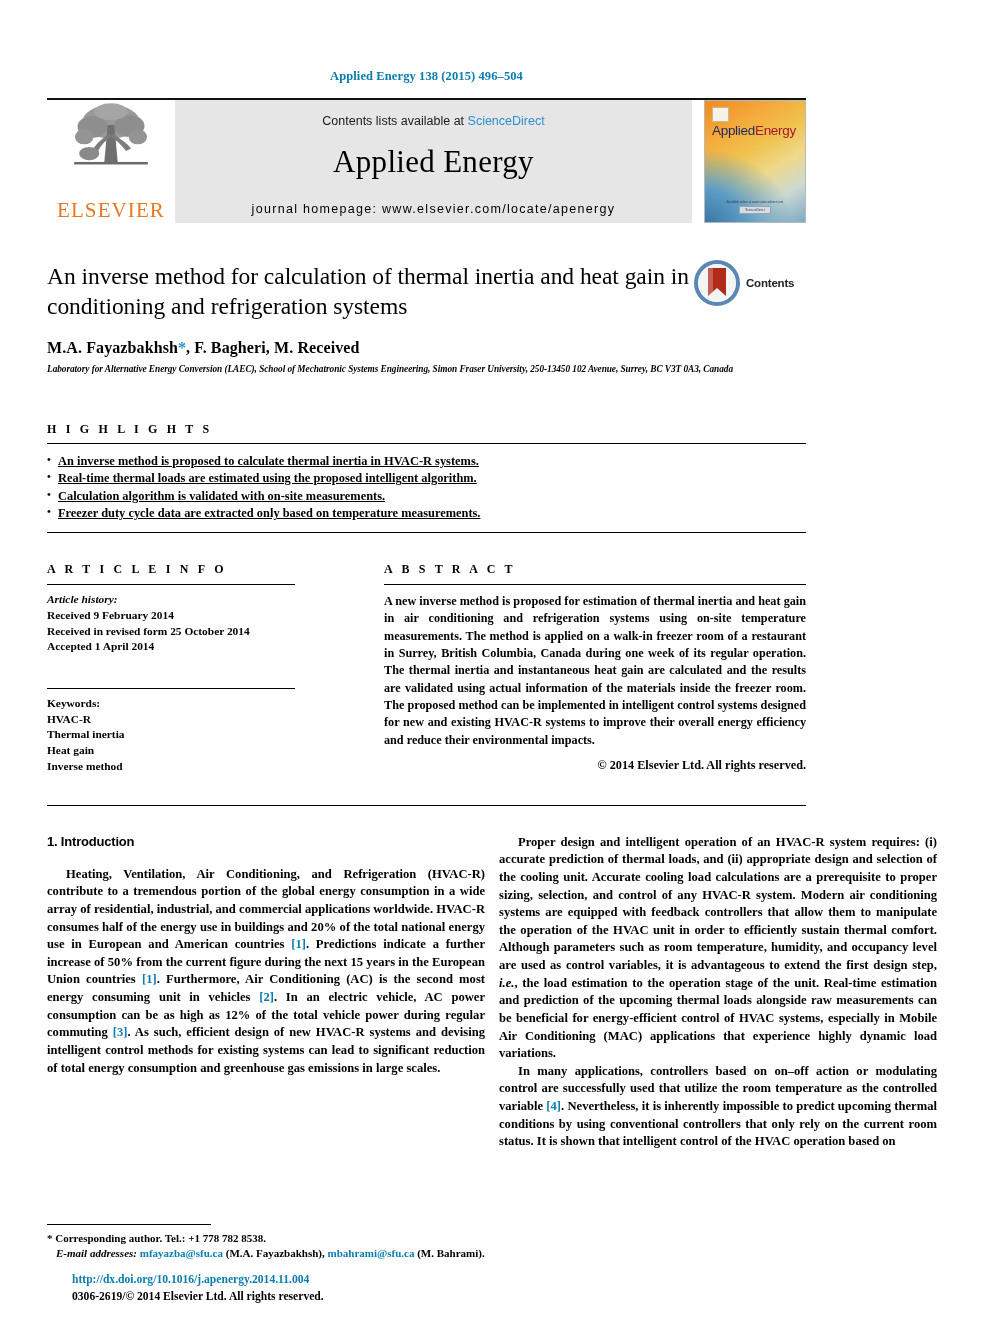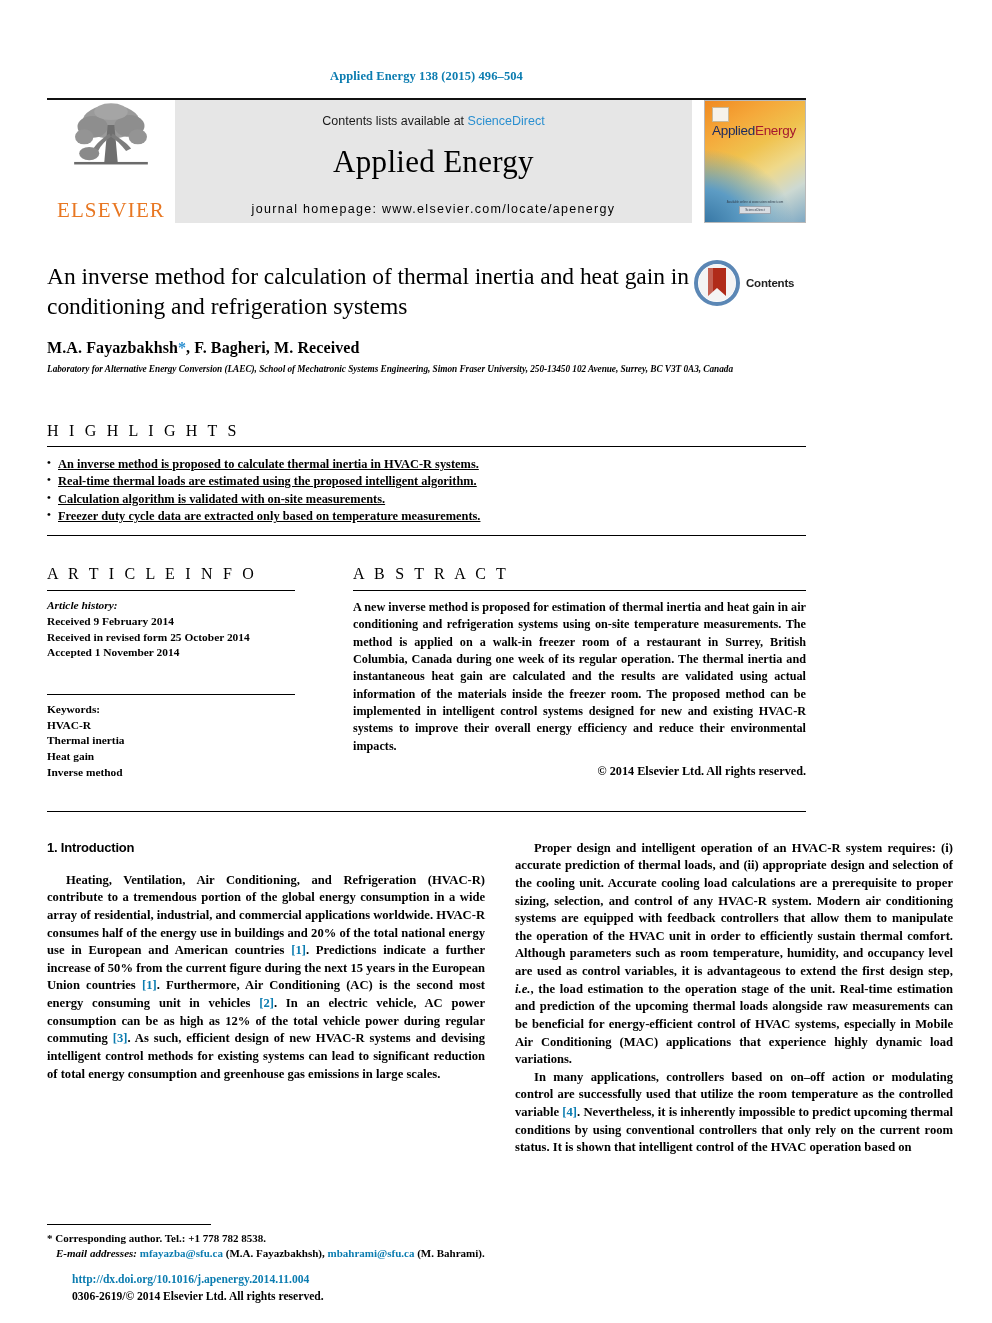--- a/index.html
+++ b/index.html
@@ -185,22 +185,22 @@
     font-family: "Liberation Sans", sans-serif;
     font-size: 11.5px;
     font-weight: bold;
     color: #222;
     margin-left: 6px;
     letter-spacing: -.2px;
   }
 
   
   .section-head {
-    font-size: 16px;
-    font-weight: normal;
+    font-size: 12px;
+    font-weight: bold;
     letter-spacing: 3.2px;
     font-family: "Liberation Serif", serif;
   }
   .highlights {
     margin-top: 48px;
   }
   .rule-thin {
     border-top: 1px solid #000;
     margin-top: 6px;
   }
@@ -225,21 +225,21 @@
   }
 
   
   .info-abstract {
     margin-top: 29px;
     display: flex;
     gap: 58px;
     justify-content: flex-end;
   }
   .col-info { width: 248px; flex: 0 0 248px; }
-  .col-abstract { flex: 1 1 auto; }
+  .col-abstract { flex: 1 1 auto; margin-left: 31px; }
 
   .info-rule { border-top: 1px solid #000; margin-top: 7px; }
   .meta-block {
     font-size: 11.4px;
     line-height: 1.38;
     font-weight: bold;
     padding-top: 7px;
   }
   .meta-block .ital { font-style: italic; }
   .meta-rule-2 {
@@ -268,21 +268,21 @@
   }
 
   
   .body-rule {
     border-top: 1px solid #000;
     margin-top: 30px;
   }
   .two-col {
     margin-top: 28px;
     display: flex;
-    gap: 30px;
+    gap: 14px;
   }
   .col {
     width: 438px;
     flex: 0 0 438px;
   }
   h2.body-head {
     font-family: "Liberation Sans", sans-serif;
     font-size: 13px;
     font-weight: bold;
     margin: 0 0 17px 0;
@@ -410,21 +410,21 @@
 
   <div class="info-abstract">
 
     <div class="col-info">
       <div class="section-head">A R T I C L E    I N F O</div>
       <div class="info-rule"></div>
       <div class="meta-block">
         <div class="ital">Article history:</div>
         <div>Received 9 February 2014</div>
         <div>Received in revised form 25 October 2014</div>
-        <div>Accepted 1 November 2014</div>
+        <div>Accepted 1 April 2014</div>
       </div>
       <div class="meta-rule-2"></div>
       <div class="kw-block">
         <div class="ital">Keywords:</div>
         <div>HVAC-R</div>
         <div>Thermal inertia</div>
         <div>Heat gain</div>
         <div>Inverse method</div>
       </div>
     </div>

